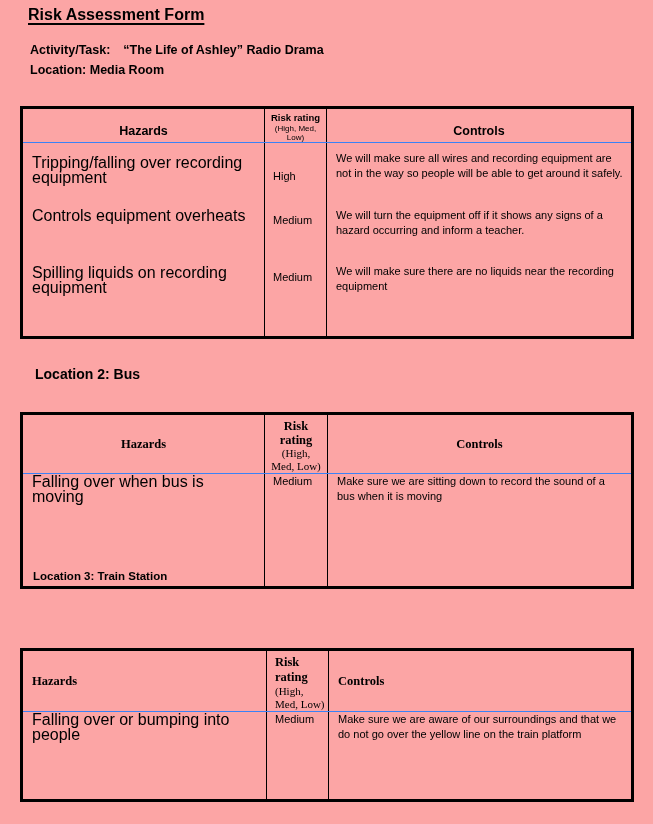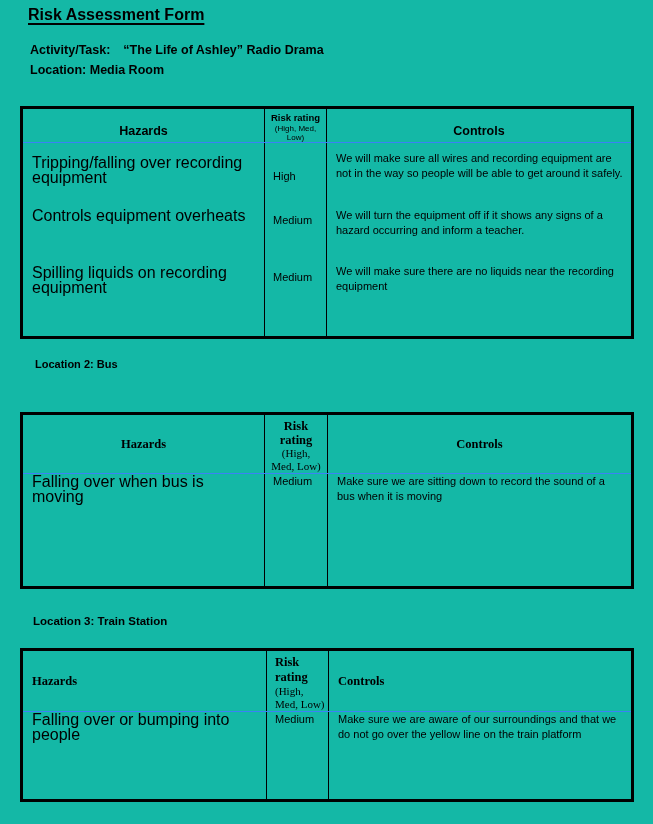--- a/index.html
+++ b/index.html
@@ -1,31 +1,31 @@
 <!DOCTYPE html>
 <html><head>
 <meta charset="utf-8">
 <style>
   html,body { margin:0; padding:0; background:#ffffff; }
   .page {
-    position:relative; width:653px; height:824px; background:#14b8a6;
+    position:relative; width:653px; height:824px; background:#fca5a5;
     font-family:"Liberation Sans", sans-serif; color:#000; overflow:hidden;
   }
   .doc-title {
     position:absolute; left:28px; top:6px; margin:0;
     font-size:16px; font-weight:bold;
     text-decoration:underline; text-decoration-thickness:2px; text-underline-offset:3px;
   }
   .activity-line { position:absolute; left:30px; top:43px; font-size:12.5px; font-weight:bold; white-space:nowrap; }
   .activity-line .val { margin-left:13px; }
   .location-line { position:absolute; left:30px; top:63px; font-size:12.5px; font-weight:bold; }
 
   .sec-heading { position:absolute; font-weight:bold; }
-  .sec2 { left:35px; top:358px; font-size:11px; }
-  .sec3 { left:33px; top:615px; font-size:11.5px; }
+  .sec2 { left:35px; top:366px; font-size:14px; }
+  .sec3 { left:33px; top:570px; font-size:11.5px; }
 
   table.t {
     position:absolute; left:20px; width:611px;
     border-collapse:collapse; table-layout:fixed;
     border:3px solid #000;
   }
   .t th, .t td { border-left:1px solid #000; border-right:1px solid #000; padding:0; vertical-align:top; overflow:hidden; }
   .t thead th { border-bottom:1px solid #3b82f6; }
   .t td.haz  { font-size:16px; line-height:15px; padding:0 8px 0 9px; }
   .t td.risk { font-size:11px; line-height:15px; padding:0 2px 0 8px; }

